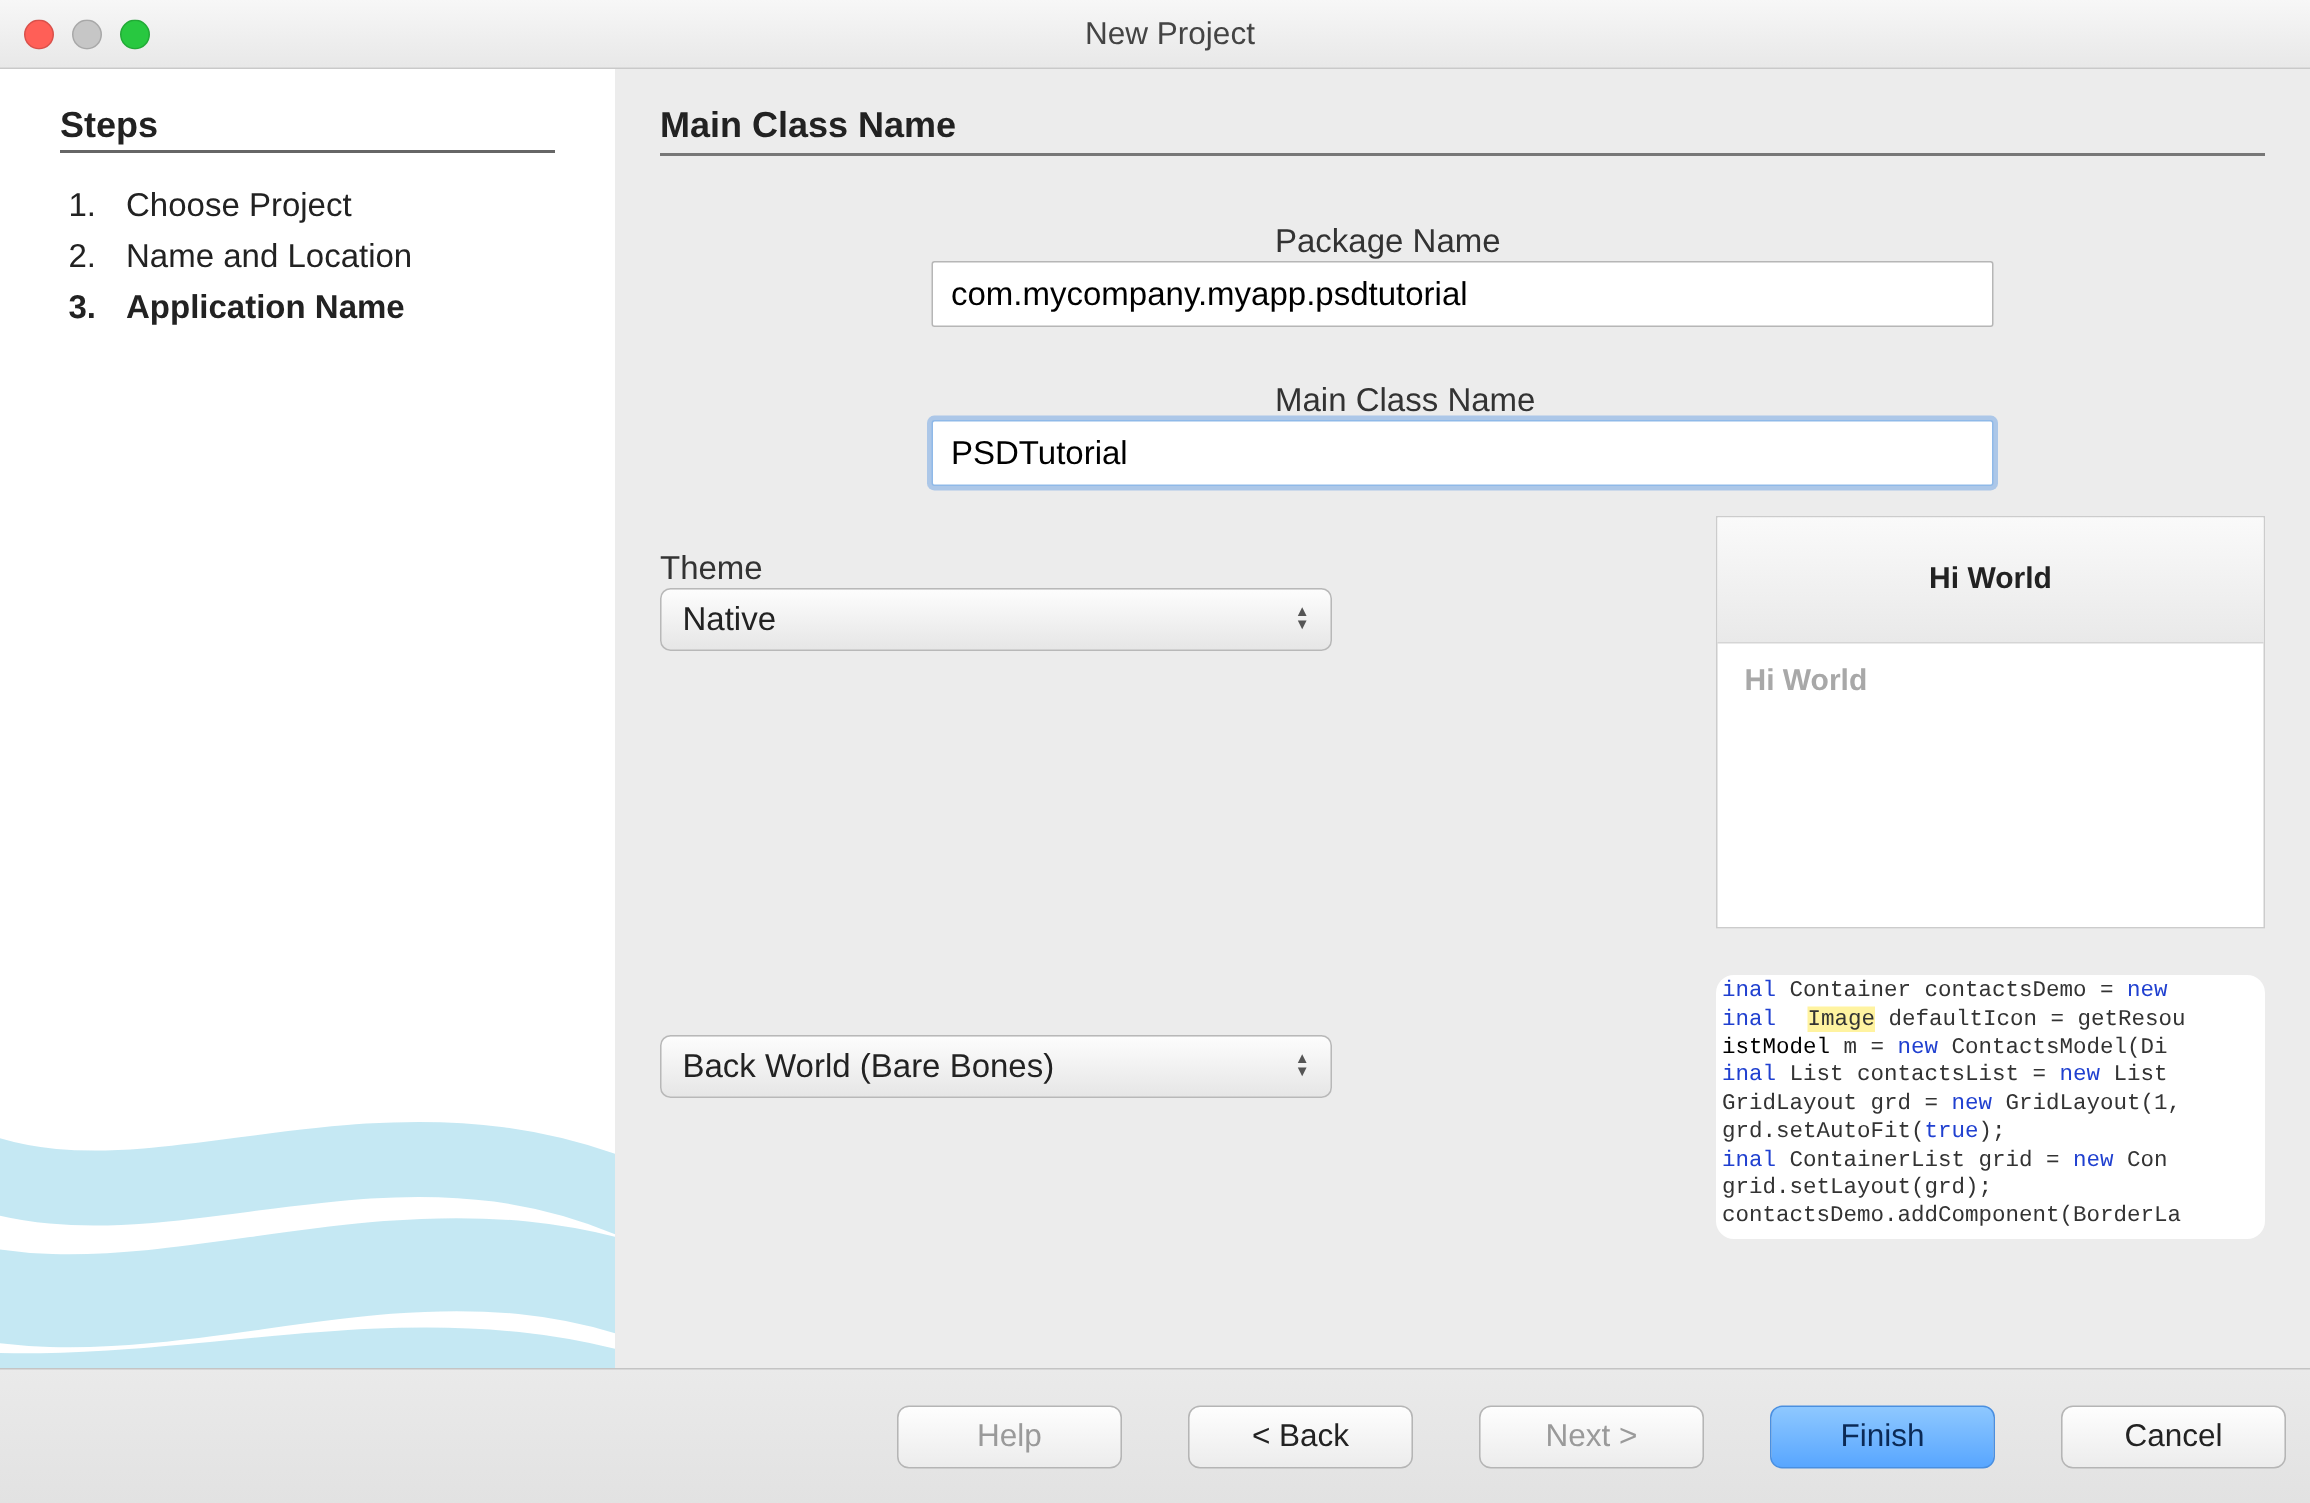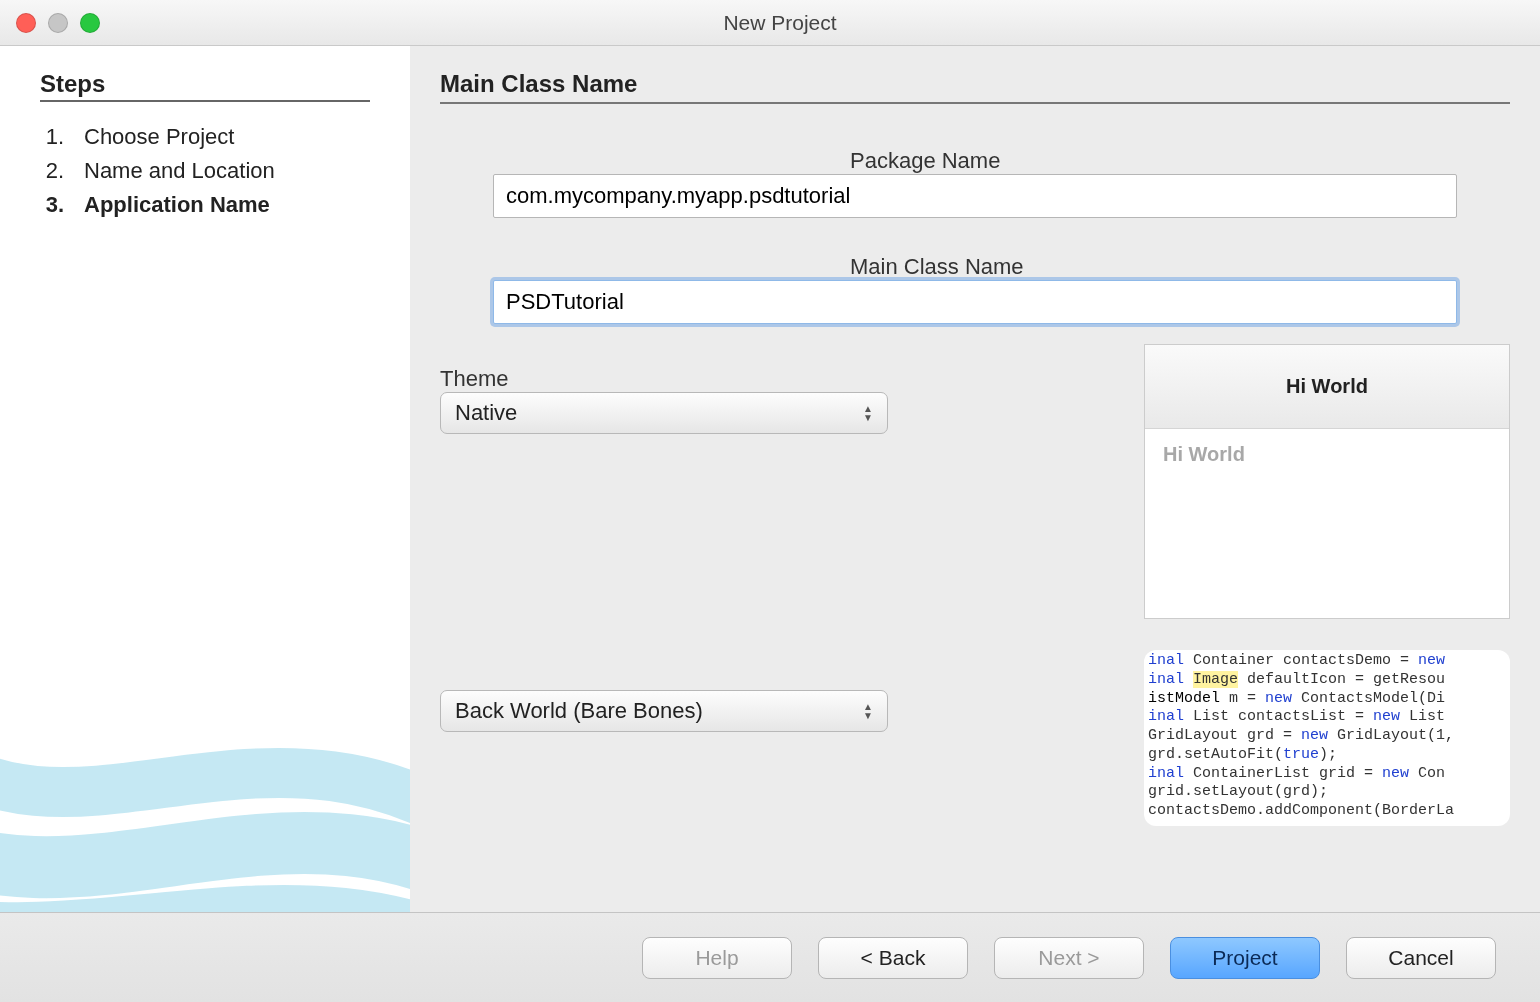--- a/index.html
+++ b/index.html
@@ -106,21 +106,21 @@
     flex-direction: column;
   }
   .form-row.label-top { align-items: flex-start; }
   .form-label {
     width: 250px;
     font-size: 22px;
     color: #333;
     padding-top: 6px;
   }
   .text-input {
-    width: 964px;
+    width: 708px;
     height: 44px;
     font-size: 22px;
     padding: 4px 12px;
     border: 1px solid #b6b6b6;
     border-radius: 2px;
     background: #fff;
     outline: none;
   }
   .text-input.focused {
     border: 1px solid #8fb9e8;
@@ -190,37 +190,37 @@
     font-family: Liberation Mono, monospace;
     font-size: 15px;
     line-height: 1.25;
     color: #333;
     overflow: hidden;
     white-space: pre;
     padding: 2px 4px 0 4px;
     border-radius: 12px;
   }
   .preview-code .kw { color: #2040d0; }
-  .preview-code .hl { background: #fff3a0; }
+  .preview-code .hl { background: #fff3a0; margin-left: 12px; }
   .preview-code .bk { color: #000; }
 
   
   .row-theme { margin-top: 36px; }
   .row-template { margin-top: 256px; }
 
   
   .footer {
     height: 90px;
     background: linear-gradient(#eaeaea, #e2e2e2);
     border-top: 1px solid #c4c4c4;
     display: flex;
     align-items: center;
     justify-content: flex-end;
-    padding-right: 44px;
-    gap: 26px;
+    padding-right: 16px;
+    gap: 44px;
   }
   .btn {
     min-width: 150px;
     height: 42px;
     border: 1px solid #b5b5b5;
     border-radius: 8px;
     background: linear-gradient(#fefefe, #ececec);
     font-size: 21px;
     color: #222;
     display: inline-flex;
@@ -316,15 +316,15 @@
     </div>
 
     <div class="preview-code" id="code-preview"><div><span class="kw">inal</span> Container contactsDemo = <span class="kw">new</span></div><div><span class="kw">inal</span> <span class="hl">Image</span> defaultIcon = getResou</div><div></div><div><span class="bk">istModel</span> m = <span class="kw">new</span> ContactsModel(Di</div><div><span class="kw">inal</span> List contactsList = <span class="kw">new</span> List</div><div>GridLayout grd = <span class="kw">new</span> GridLayout(1,</div><div>grd.setAutoFit(<span class="kw">true</span>);</div><div><span class="kw">inal</span> ContainerList grid = <span class="kw">new</span> Con</div><div>grid.setLayout(grd);</div><div>contactsDemo.addComponent(BorderLa</div></div>
   </div>
 </div>
 
 <div class="footer">
   <div class="btn disabled">Help</div>
   <div class="btn">&lt; Back</div>
   <div class="btn disabled">Next &gt;</div>
-  <div class="btn primary">Project</div>
+  <div class="btn primary">Finish</div>
   <div class="btn">Cancel</div>
 </div>
 
 </body></html>

